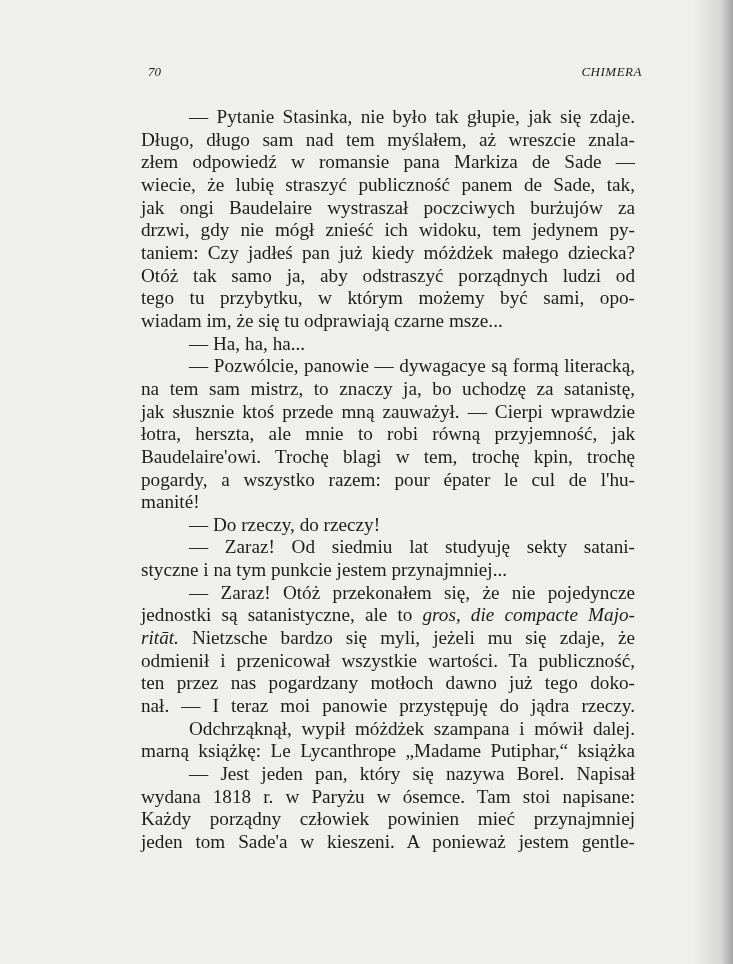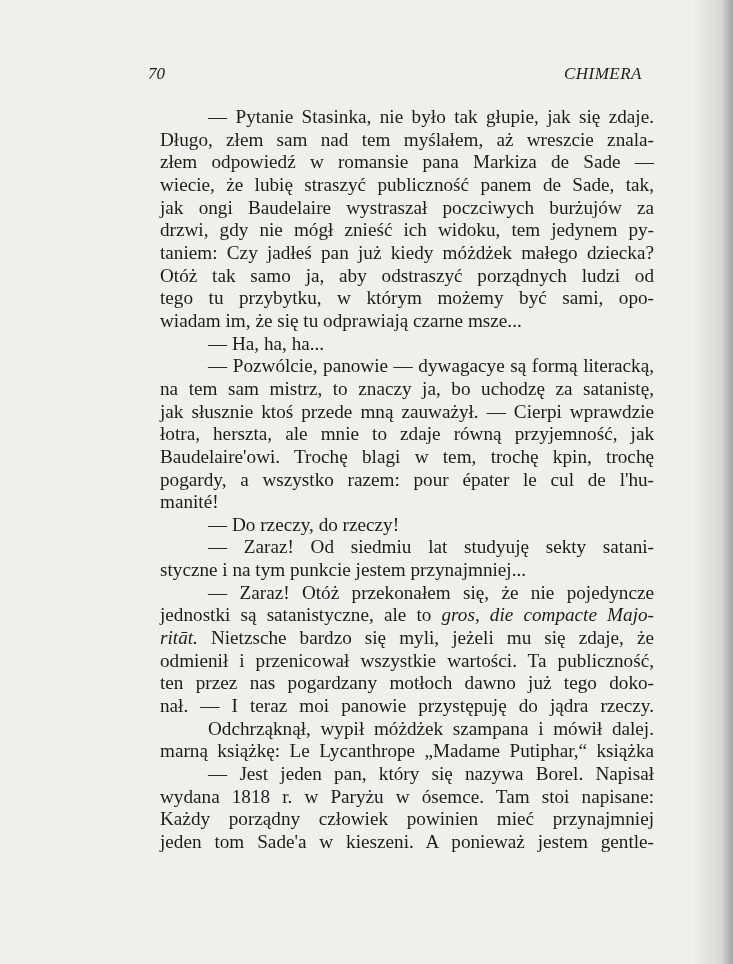--- a/index.html
+++ b/index.html
@@ -9,26 +9,26 @@
       position: relative;
       font-family: "Liberation Serif", "DejaVu Serif", serif;
       color: #1c1c1c;
     }
     .page-shade {
       position: absolute; top: 0; right: 0; width: 40px; height: 964px;
       background: linear-gradient(to right, rgba(239,239,238,0) 0%, rgba(200,200,200,0.6) 70%, rgba(150,150,150,0.85) 100%);
     }
     .running-head {
       position: absolute; top: 64px; left: 148px; width: 494px; height: 26px;
-      font-style: italic; font-size: 17px;
+      font-style: italic; font-size: 13px;
     }
     .page-number { position: absolute; left: 0; top: 0; }
     .head-title { position: absolute; right: 0; top: 0; letter-spacing: 0.5px; }
     .text-block {
-      position: absolute; top: 106px; left: 160px; width: 494px;
+      position: absolute; top: 106px; left: 141px; width: 494px;
       font-size: 19.2px; line-height: 22.66px;
     }
     .line {
       display: block; height: 22.66px; white-space: nowrap;
       text-align: justify; text-align-last: justify;
     }
     .line.last { text-align-last: left; }
     .line.indent { padding-left: 48px; }
     em { font-style: italic; margin-top: 12px; }
   </style>
@@ -37,34 +37,34 @@
 
 <div class="page-shade"></div>
 
 <div class="running-head">
   <span class="page-number">70</span>
   <span class="head-title">CHIMERA</span>
 </div>
 
 <div class="text-block" id="text-block">
     <span class="line indent">— Pytanie Stasinka, nie było tak głupie, jak się zdaje.</span>
-    <span class="line">Długo, złem sam nad tem myślałem, aż wreszcie znala-</span>
+    <span class="line">Długo, długo sam nad tem myślałem, aż wreszcie znala-</span>
     <span class="line">złem odpowiedź w romansie pana Markiza de Sade —</span>
     <span class="line">wiecie, że lubię straszyć publiczność panem de Sade, tak,</span>
     <span class="line">jak ongi Baudelaire wystraszał poczciwych burżujów za</span>
     <span class="line">drzwi, gdy nie mógł znieść ich widoku, tem jedynem py-</span>
     <span class="line">taniem: Czy jadłeś pan już kiedy móżdżek małego dziecka?</span>
     <span class="line">Otóż tak samo ja, aby odstraszyć porządnych ludzi od</span>
     <span class="line">tego tu przybytku, w którym możemy być sami, opo-</span>
     <span class="line last">wiadam im, że się tu odprawiają czarne msze...</span>
     <span class="line indent last">— Ha, ha, ha...</span>
     <span class="line indent">— Pozwólcie, panowie — dywagacye są formą literacką,</span>
     <span class="line">na tem sam mistrz, to znaczy ja, bo uchodzę za satanistę,</span>
     <span class="line">jak słusznie ktoś przede mną zauważył. — Cierpi wprawdzie</span>
-    <span class="line">łotra, herszta, ale mnie to zdaje równą przyjemność, jak</span>
+    <span class="line">łotra, herszta, ale mnie to robi równą przyjemność, jak</span>
     <span class="line">Baudelaire'owi. Trochę blagi w tem, trochę kpin, trochę</span>
     <span class="line">pogardy, a wszystko razem: pour épater le cul de l'hu-</span>
     <span class="line last">manité!</span>
     <span class="line indent last">— Do rzeczy, do rzeczy!</span>
     <span class="line indent">— Zaraz! Od siedmiu lat studyuję sekty satani-</span>
     <span class="line last">styczne i na tym punkcie jestem przynajmniej...</span>
     <span class="line indent">— Zaraz! Otóż przekonałem się, że nie pojedyncze</span>
     <span class="line"><span>jednostki są satanistyczne, ale to </span><em>gros, die compacte Majo-</em></span>
     <span class="line"><em>ritāt.</em><span> Nietzsche bardzo się myli, jeżeli mu się zdaje, że</span></span>
     <span class="line">odmienił i przenicował wszystkie wartości. Ta publiczność,</span>

